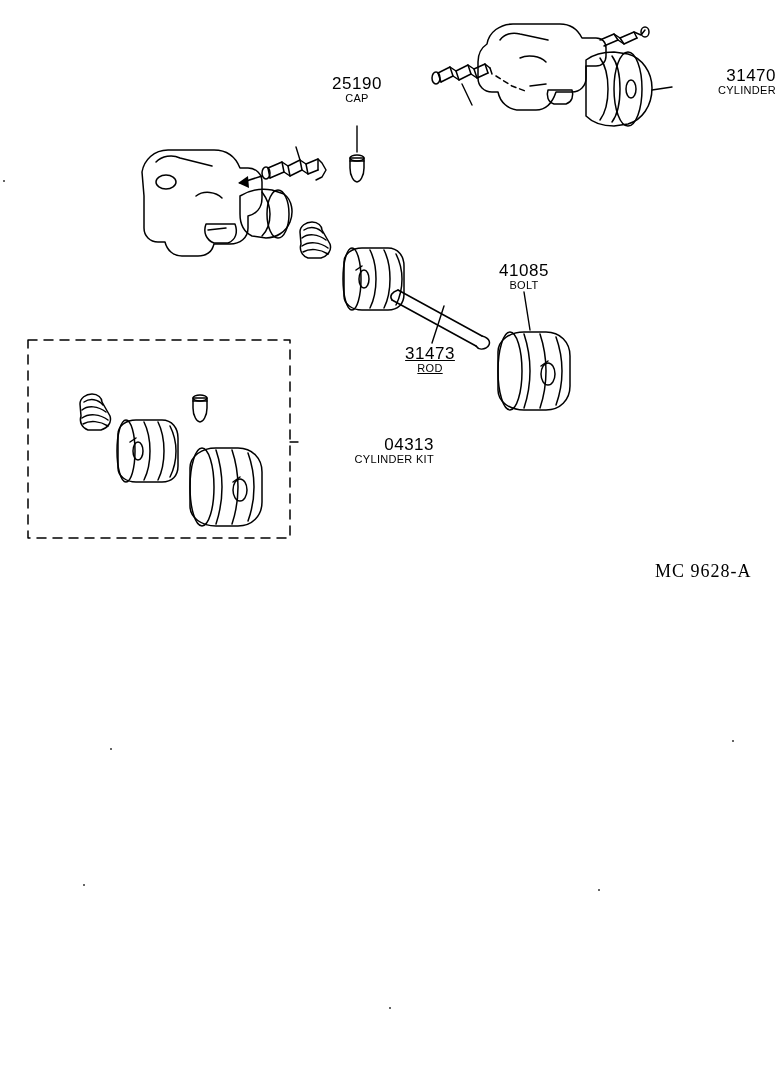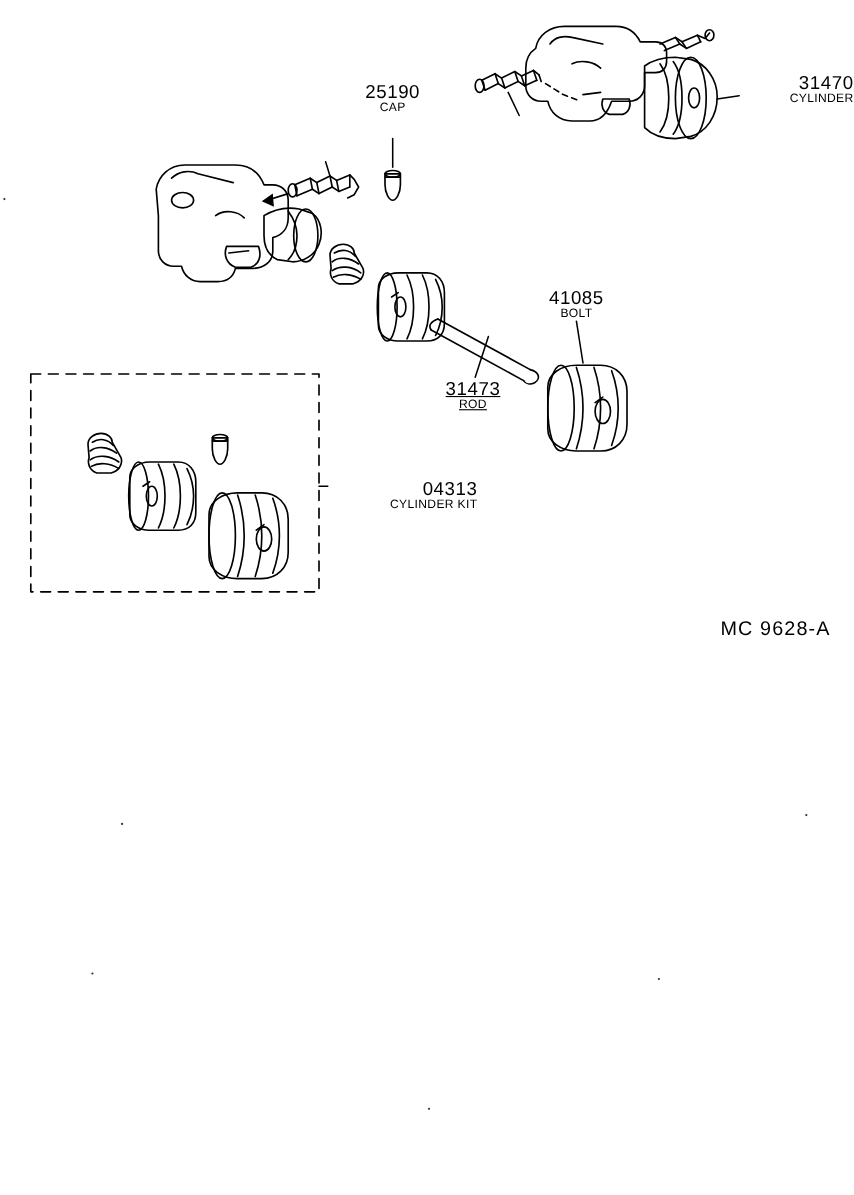--- a/index.html
+++ b/index.html
@@ -43,21 +43,21 @@
     display: block;
     font-size: 11px;
     letter-spacing: 0.3px;
     font-family: "Liberation Sans", sans-serif;
   }
   .lbl.left-al { text-align: right; }
   .code {
     position: absolute;
     font-size: 18px;
     letter-spacing: 1px;
-    font-family: Liberation Sans, sans-serif;
+    font-family: Liberation Serif, serif;
   }
   .dots span {
     position: absolute;
     width: 2px;
     height: 2px;
     background: #333;
     border-radius: 50%;
   }
 </style>
 </head>

